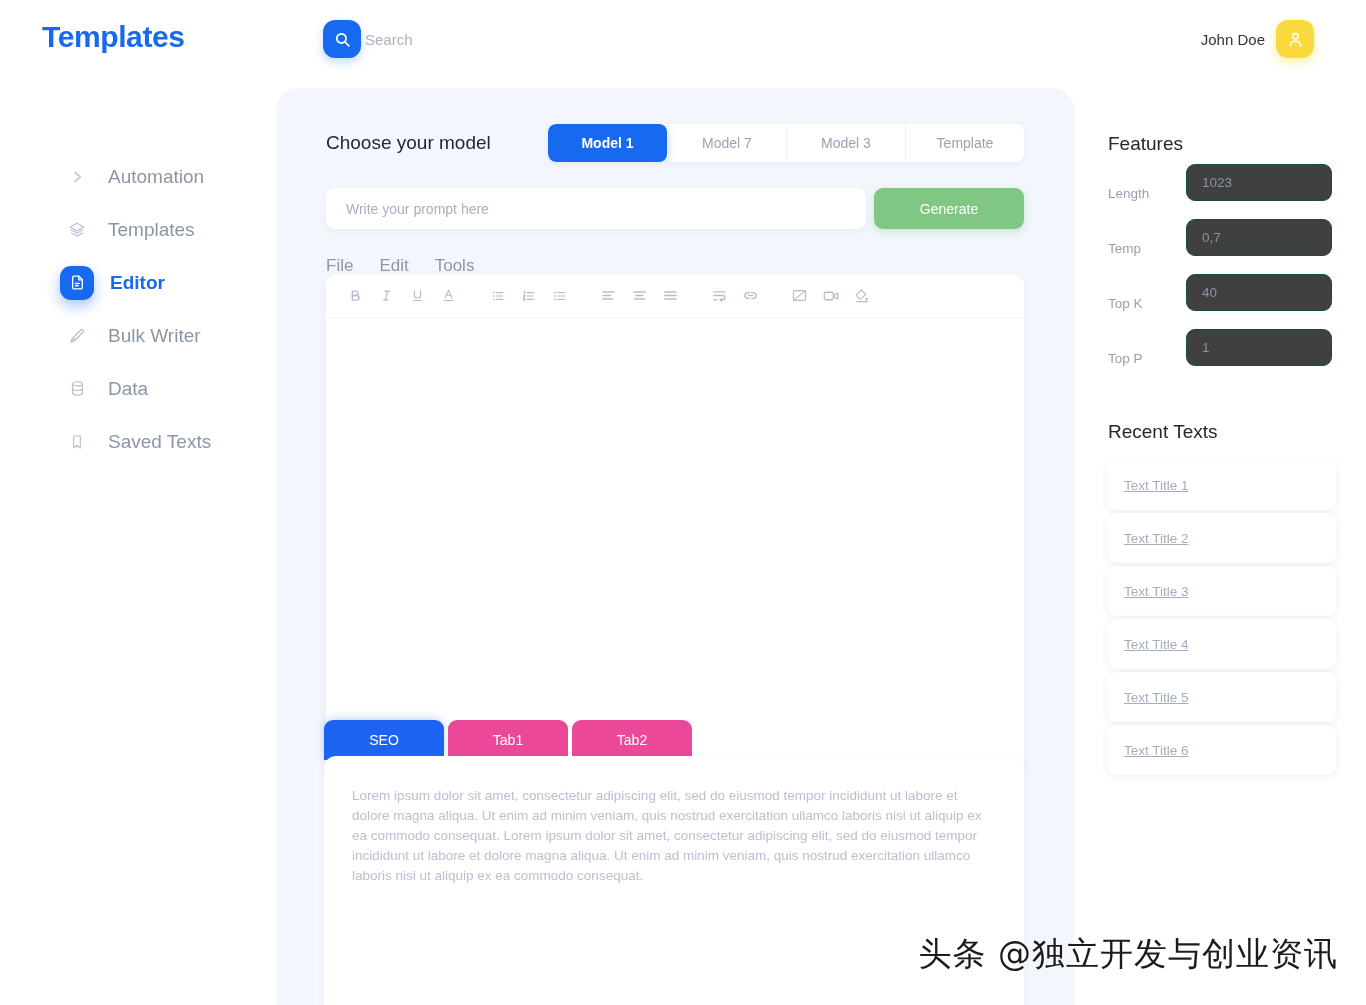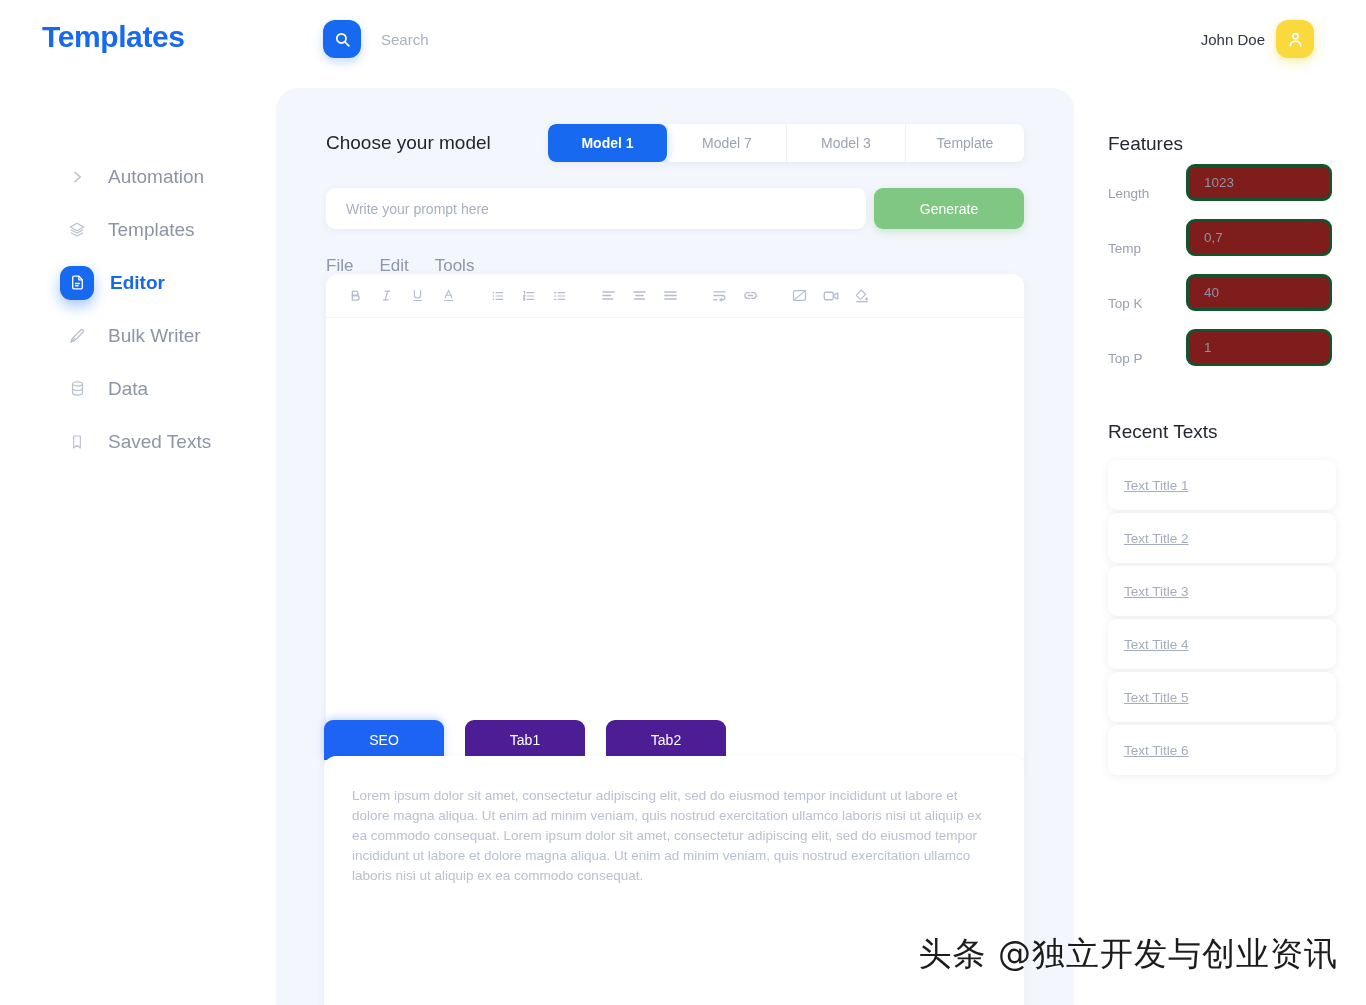--- a/index.html
+++ b/index.html
@@ -27,21 +27,21 @@
     font-weight: bold;
     color: #1769f0;
     letter-spacing: -0.4px;
   }
 
   .search-wrap {
     position: absolute;
     left: 323px; top: 20px;
     display: flex;
     align-items: center;
-    gap: 20px;
+    gap: 4px;
   }
   .search-icon-btn {
     width: 38px; height: 38px;
     border-radius: 12px;
     background: #1769f0;
     display: flex; align-items: center; justify-content: center;
     box-shadow: 0 4px 10px rgba(23,105,240,0.25);
   }
   .search-input {
     border: none;
@@ -233,29 +233,29 @@
   .editor-body {
     height: 455px;
     background: #ffffff;
   }
 
   
   .btab-row {
     position: absolute;
     left: 48px; top: 632px;
     display: flex;
-    gap: 21px;
+    gap: 4px;
   }
   .btab {
     width: 120px;
     height: 40px;
     display: flex; align-items: center; justify-content: center;
     font-size: 14px;
     color: #ffffff;
-    background: #4c1d95;
+    background: #ec4899;
     border-top-left-radius: 9px;
     border-top-right-radius: 9px;
   }
   .btab.active {
     background: #1d64f5;
     box-shadow: 0 -2px 9px rgba(29,100,245,0.25);
   }
 
   .seo-card {
     position: absolute;
@@ -298,24 +298,24 @@
     align-items: flex-end;
   }
   .feature-label {
     font-size: 13.5px;
     color: #98a0b0;
     width: 84px;
   }
   .feature-input {
     width: 146px;
     height: 37px;
-    border: 3px solid #14532d;
+    border: 1px solid #14532d;
     border-radius: 9px;
     outline: none;
-    background: #7f1d1d;
+    background: #404040;
     padding: 0 15px;
     font-family: "Liberation Sans", sans-serif;
     font-size: 13.5px;
     color: #8b93a4;
   }
 
   .recent-item {
     position: absolute;
     left: 34px;
     width: 228px;

